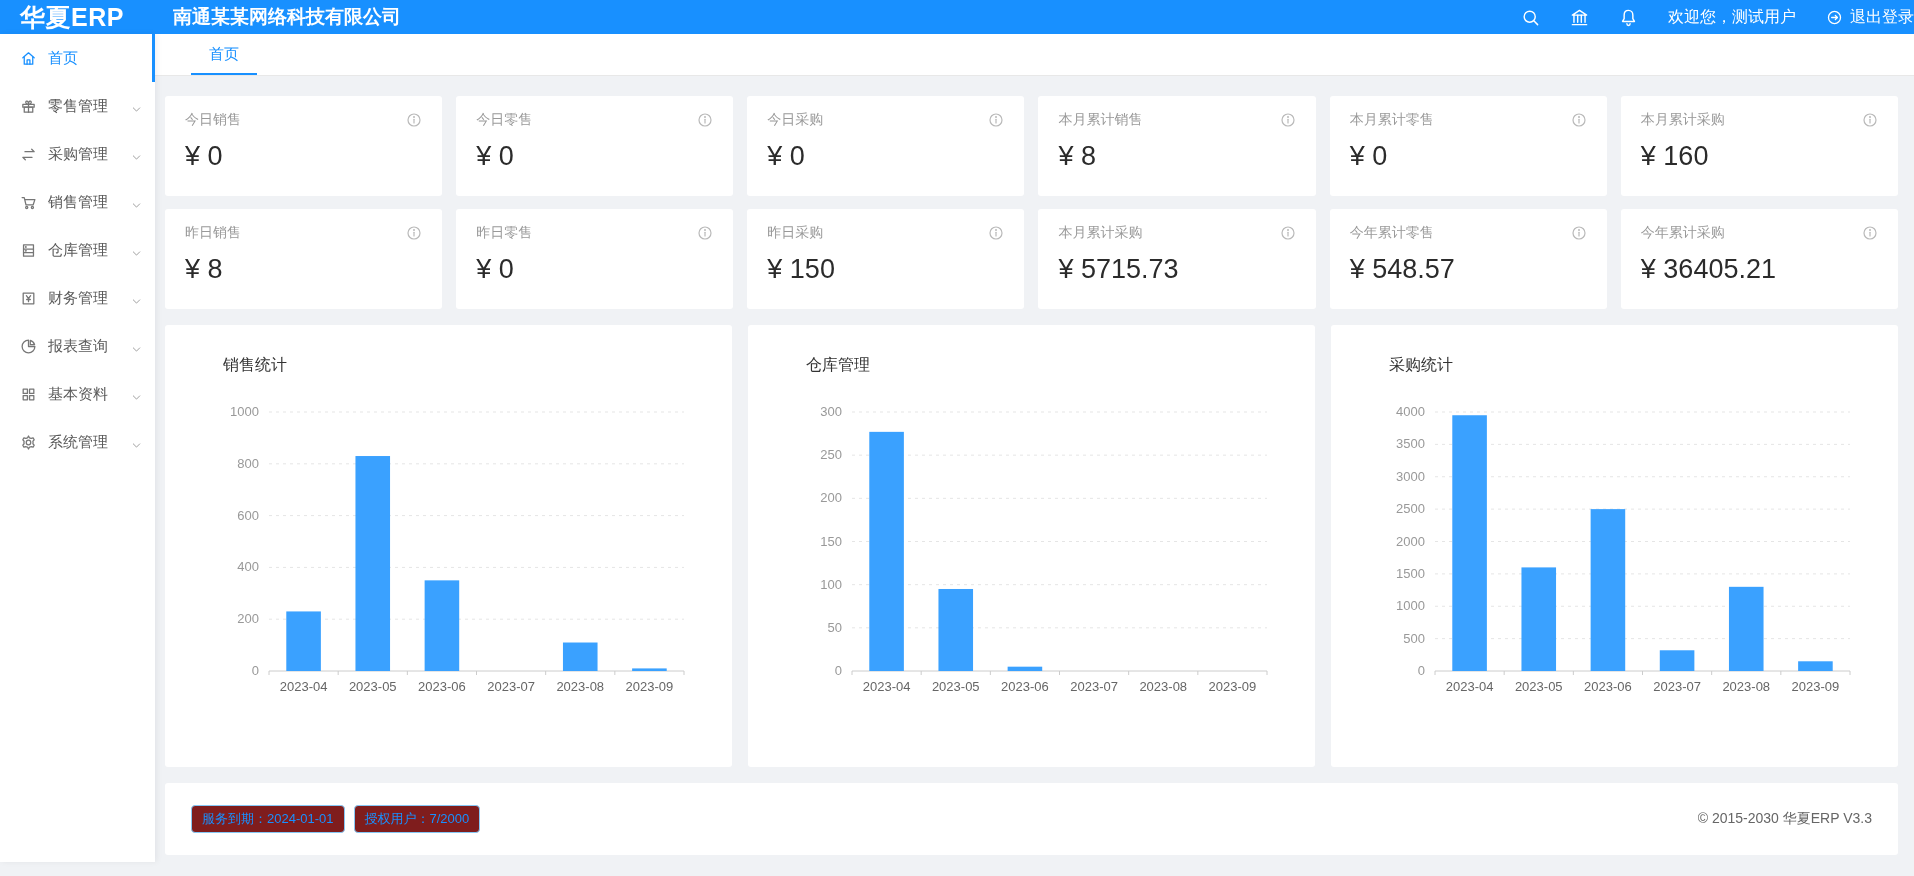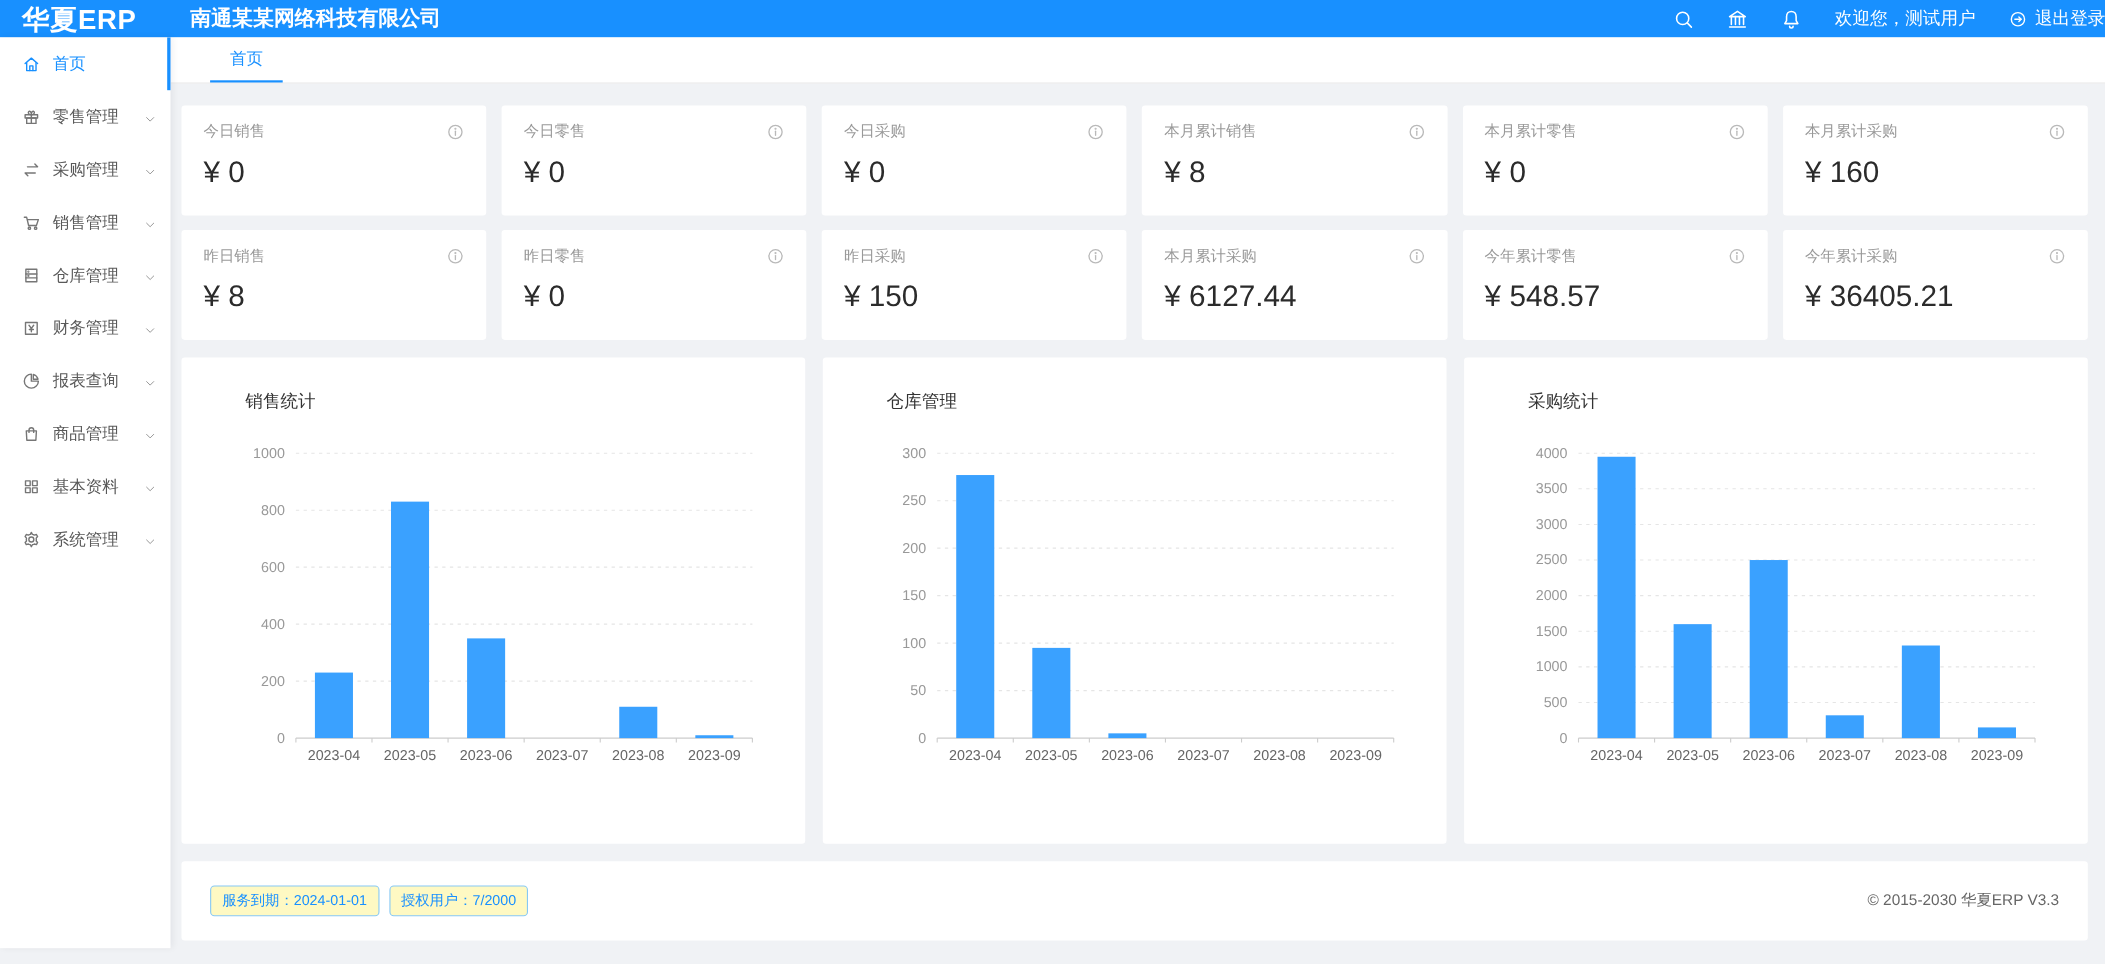--- a/index.html
+++ b/index.html
@@ -42,21 +42,21 @@
   
   .charts { display:grid; grid-template-columns:repeat(3,1fr); gap:16px; }
   .chart-panel { background:#fff; height:442px; padding-top:30px; border-radius:3px; }
   .chart-title { font-size:16px; color:#333; margin-left:58px;font-family:Liberation Mono, monospace; }
   .chart-canvas { margin-top:8px; margin-left:12px; }
 
   
   .footer { margin-top:16px; background:#fff; height:72px; display:flex; align-items:center;
     padding:0 26px; border-radius:3px; }
   .badges { display:flex; gap:9px; }
-  .badge { font-size:13px; color:#1890ff; border:1px solid #86c8f5; background:#fef9c3;
+  .badge { font-size:13px; color:#1890ff; border:1px solid #86c8f5; background:#7f1d1d;
     padding:4px 10px; border-radius:4px; cursor:pointer; }
   .copyright { margin-left:auto; font-size:14px; color:#666; }
 </style>
 </head>
 <body>
 
 <div class="header">
   <div class="logo">华夏ERP</div>
   <div class="company">南通某某网络科技有限公司</div>
   <div class="header-right">
@@ -178,32 +178,20 @@
           </svg>
         </span>
         <span>报表查询</span>
         <span class="chev"><svg viewBox="0 0 24 24" width="100%" height="100%" fill="none" stroke="currentColor" stroke-width="1.8" stroke-linecap="round" stroke-linejoin="round">
             <path d="M5 8.5 L12 15.5 L19 8.5"></path>
           </svg></span>
       </div>
       <div class="side-item">
         <span style="width: 17px; height: 17px; display: flex; color: rgb(118, 118, 118);">
           <svg viewBox="0 0 24 24" width="100%" height="100%" fill="none" stroke="currentColor" stroke-width="1.8" stroke-linecap="round" stroke-linejoin="round">
-            <path d="M5.5 8 H18.5 L17.8 20 H6.2 Z"></path>
-            <path d="M9 10 V7 a3 3 0 0 1 6 0 V10"></path>
-          </svg>
-        </span>
-        <span>商品管理</span>
-        <span class="chev"><svg viewBox="0 0 24 24" width="100%" height="100%" fill="none" stroke="currentColor" stroke-width="1.8" stroke-linecap="round" stroke-linejoin="round">
-            <path d="M5 8.5 L12 15.5 L19 8.5"></path>
-          </svg></span>
-      </div>
-      <div class="side-item">
-        <span style="width: 17px; height: 17px; display: flex; color: rgb(118, 118, 118);">
-          <svg viewBox="0 0 24 24" width="100%" height="100%" fill="none" stroke="currentColor" stroke-width="1.8" stroke-linecap="round" stroke-linejoin="round">
             <rect x="4.5" y="4.5" width="6" height="6"></rect>
             <rect x="13.5" y="4.5" width="6" height="6"></rect>
             <rect x="4.5" y="13.5" width="6" height="6"></rect>
             <rect x="13.5" y="13.5" width="6" height="6"></rect>
           </svg>
         </span>
         <span>基本资料</span>
         <span class="chev"><svg viewBox="0 0 24 24" width="100%" height="100%" fill="none" stroke="currentColor" stroke-width="1.8" stroke-linecap="round" stroke-linejoin="round">
             <path d="M5 8.5 L12 15.5 L19 8.5"></path>
           </svg></span>
@@ -350,21 +338,21 @@
             <div class="card-head">
        <span class="card-title">本月累计采购</span>
        <span style="width:16px;height:16px;color:#b9b9b9;display:flex;cursor:pointer">
                 <svg viewBox="0 0 24 24" width="100%" height="100%" fill="none" stroke="currentColor" stroke-width="1.8" stroke-linecap="round" stroke-linejoin="round">
                   <circle cx="12" cy="12" r="9"></circle>
                   <line x1="12" y1="11" x2="12" y2="16.5"></line>
                   <circle cx="12" cy="7.6" r="0.6" fill="currentColor"></circle>
                 </svg>
               </span>
      </div>
-     <div class="card-value">¥ 6127.44</div>
+     <div class="card-value">¥ 5715.73</div>
           </div>
           <div class="card">
             <div class="card-head">
        <span class="card-title">今年累计零售</span>
        <span style="width:16px;height:16px;color:#b9b9b9;display:flex;cursor:pointer">
                 <svg viewBox="0 0 24 24" width="100%" height="100%" fill="none" stroke="currentColor" stroke-width="1.8" stroke-linecap="round" stroke-linejoin="round">
                   <circle cx="12" cy="12" r="9"></circle>
                   <line x1="12" y1="11" x2="12" y2="16.5"></line>
                   <circle cx="12" cy="7.6" r="0.6" fill="currentColor"></circle>
                 </svg>

